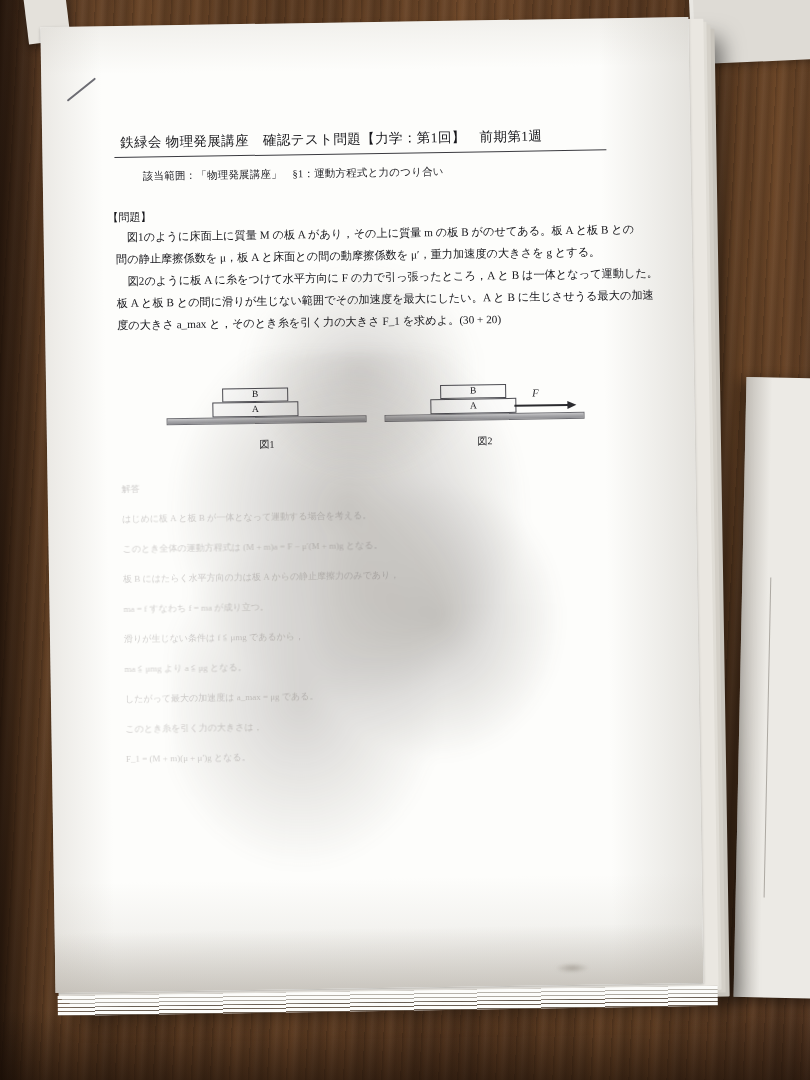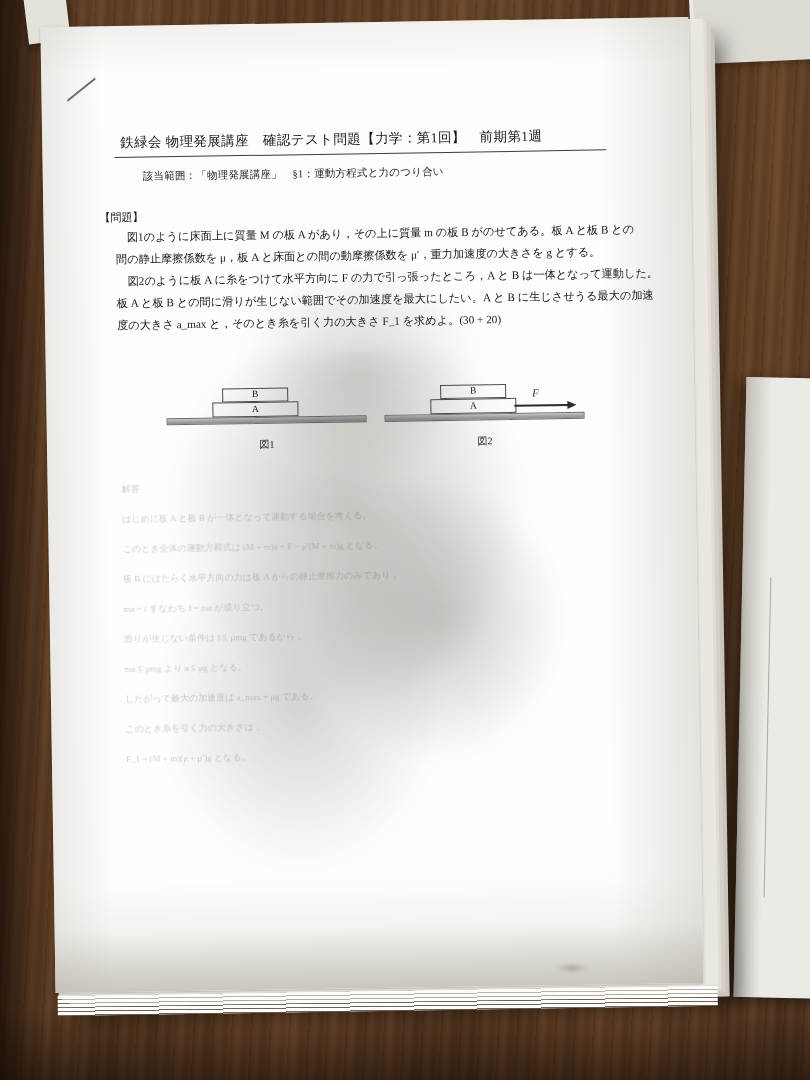--- a/index.html
+++ b/index.html
@@ -185,21 +185,21 @@
     position: absolute;
     left: 100px; top: 144px;
     font-size: 10.5px;
     color: #1d1d22;
     white-space: nowrap;
     letter-spacing: .2px;
   }
 
   .qlabel {
     position: absolute;
-    left: 56px; top: 184px;
+    left: 64px; top: 184px;
     font-size: 11px;
     color: #16161a;
   }
 
   .body-text {
     position: absolute;
     left: 72px; top: 200px;
     width: 500px;
     font-size: 11.2px;
     line-height: 22px;

